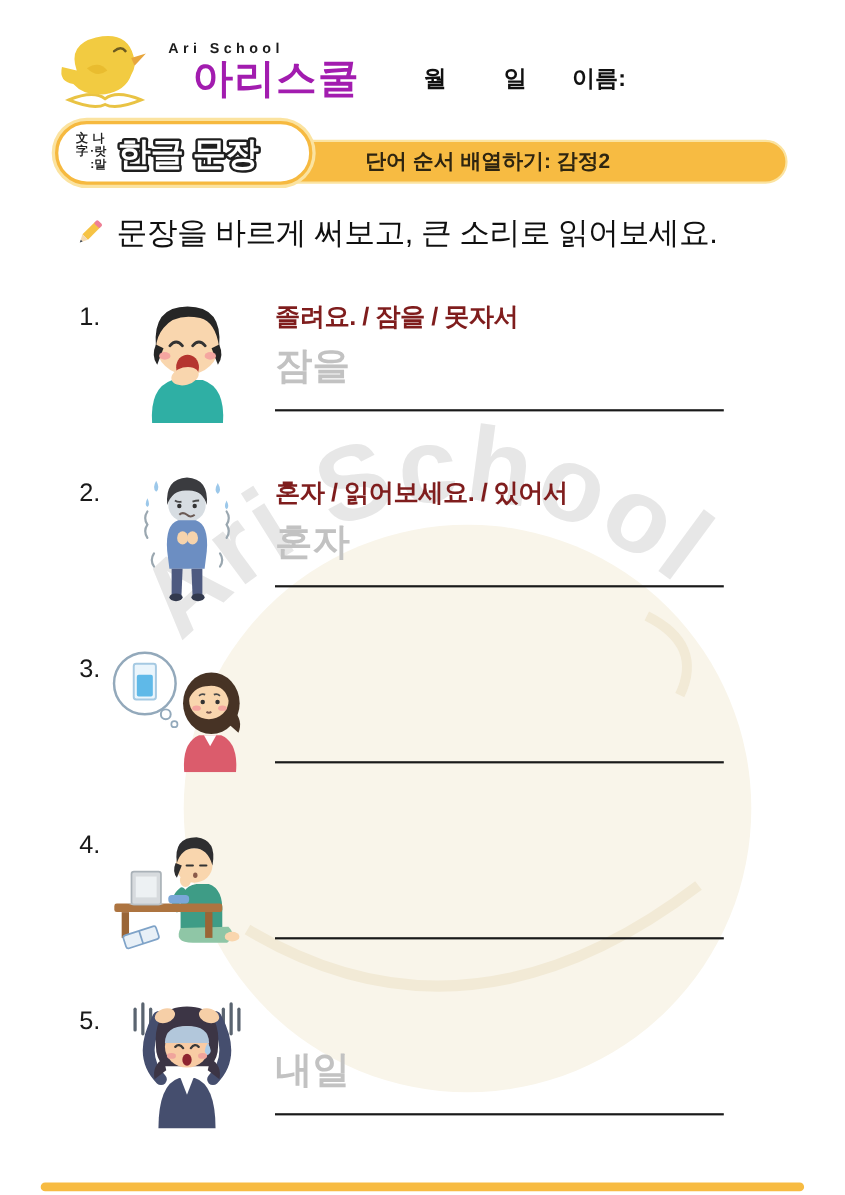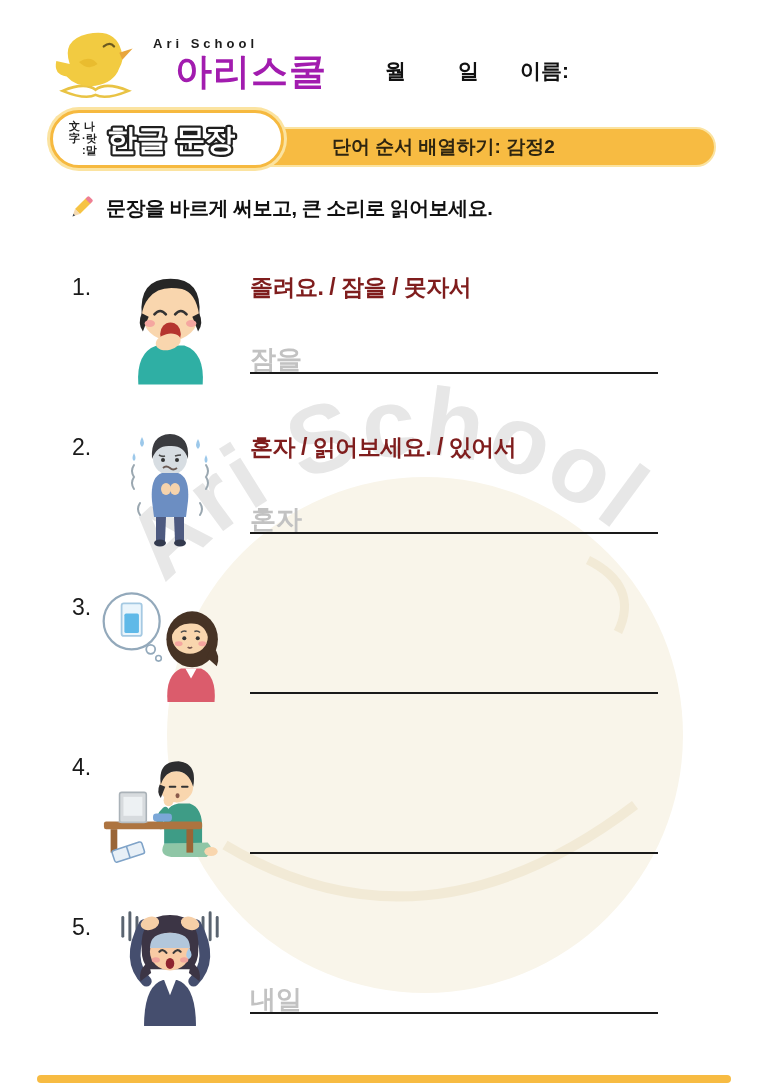--- a/index.html
+++ b/index.html
@@ -37,27 +37,27 @@
     position:absolute; left:0; top:0; width:234px; height:58px;
     background:#fff; border:3px solid #F6B93F; border-radius:29px;
     box-shadow:0 0 0 3px #FBE3A0;
     display:flex; align-items:center; padding-left:16px; gap:8px;
   }
   .stamp { display:flex; gap:2px; font-weight:700; color:#222; }
   .stamp-col { font-size:11px; line-height:1.08; white-space:pre-line; text-align:center; }
   .banner-title-svg { display:block; }
   
   .instruction { position:absolute; left:66px; top:193px; z-index:2; display:flex; align-items:center; gap:10px; }
-  .instruction-text { font-size:20px; font-weight:700; color:#101010; letter-spacing:-0.5px; }
+  .instruction-text { font-size:28px; font-weight:400; color:#101010; letter-spacing:-0.5px; }
   
   .row { position:absolute; left:0; width:768px; height:160px; z-index:2; }
   .row-number { position:absolute; left:72px; top:6px; font-size:23px; color:#1a1a1a; }
   .illus { position:absolute; }
   .prompt { position:absolute; left:250px; top:4px; font-size:23px; font-weight:800; color:#7f1d1d; letter-spacing:-0.5px; }
-  .hint { position:absolute; left:250px; top:42px; font-size:26px; font-weight:600; color:#c2c2c2;margin-top:32px; }
+  .hint { position:absolute; left:250px; top:42px; font-size:34px; font-weight:600; color:#c2c2c2; }
   .answer-line { position:absolute; left:250px; top:104px; width:408px; height:0; border-bottom:2.5px solid #1a1a1a; }
   
   .footer-bar { position:absolute; left:37px; top:1075px; width:694px; height:8px; background:#F7BB42; border-radius:4px; z-index:2; }
 </style>
 </head>
 <body>
 
 <div class="page">
 
   <svg class="watermark" width="768" height="1086">

